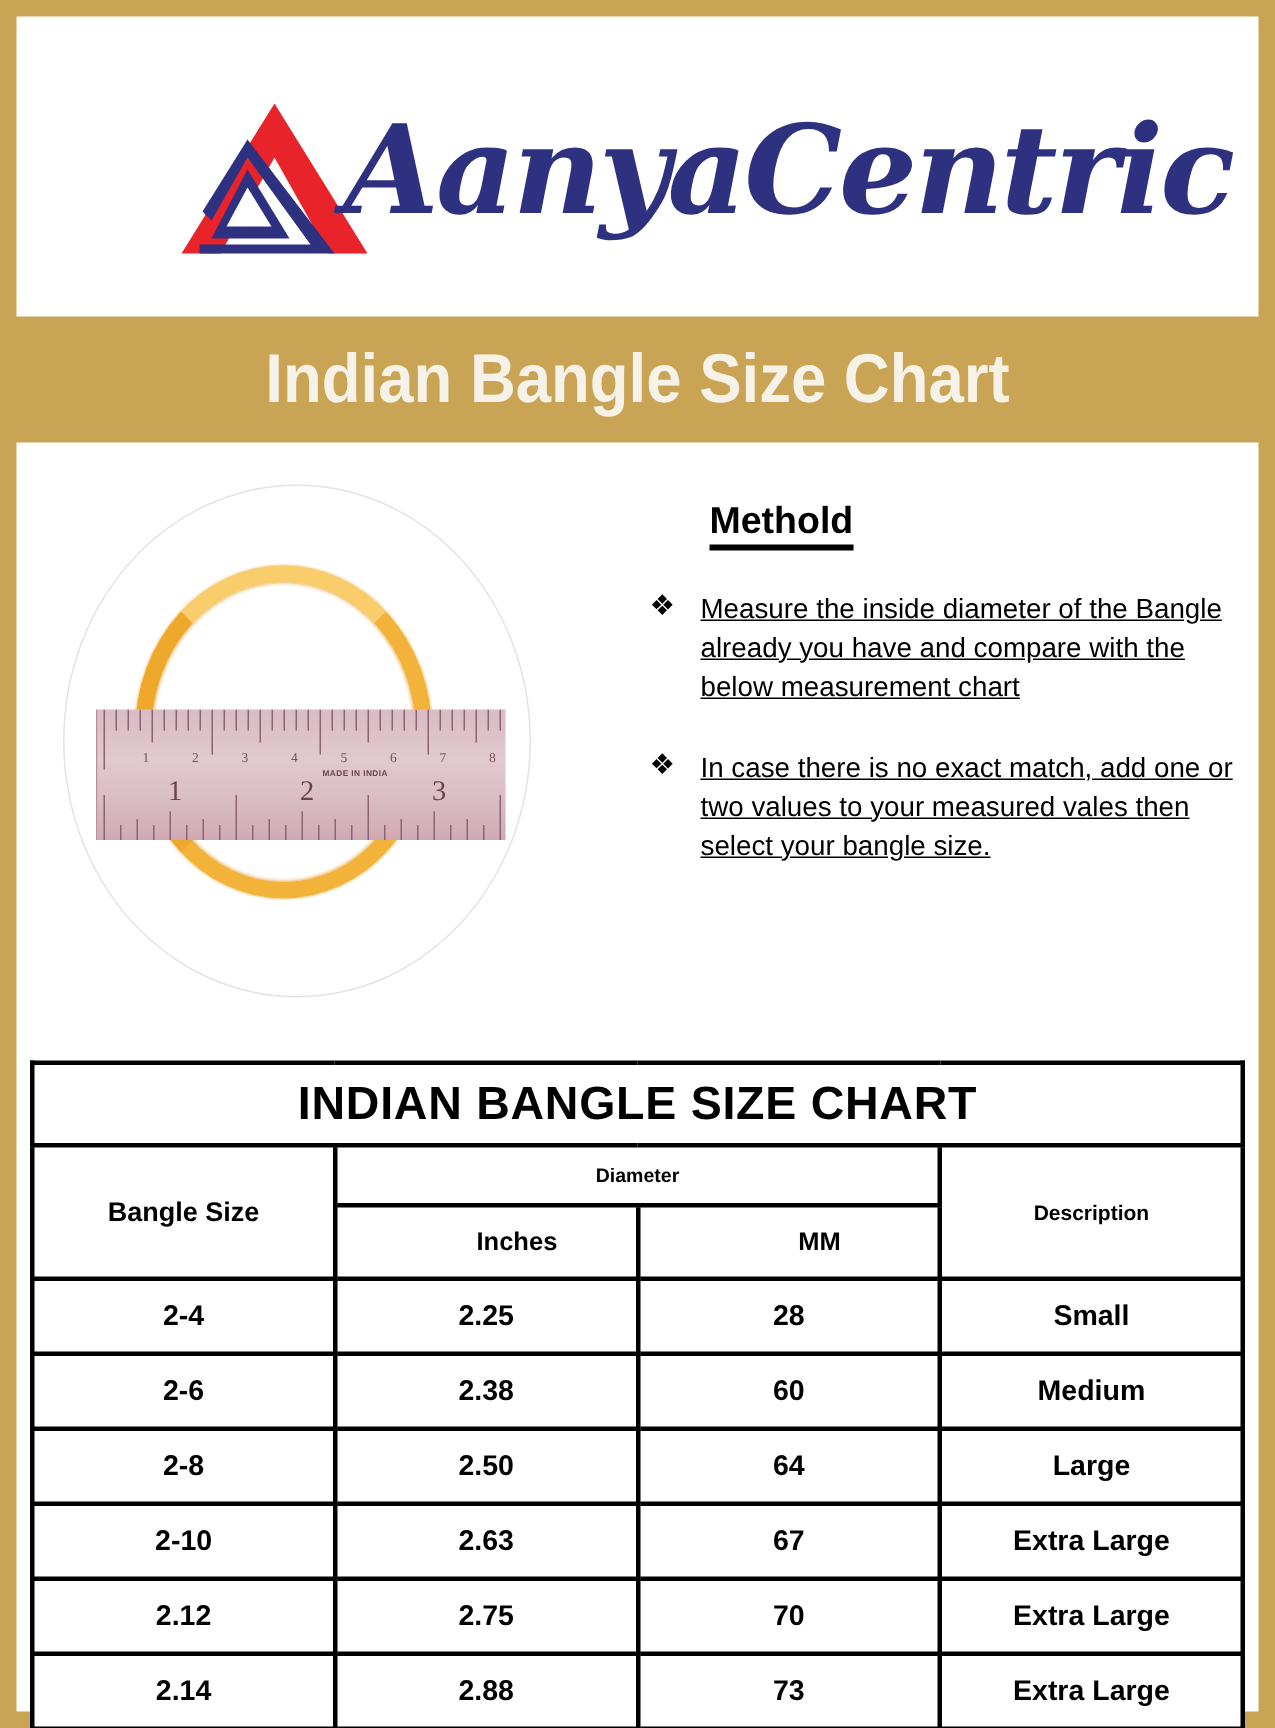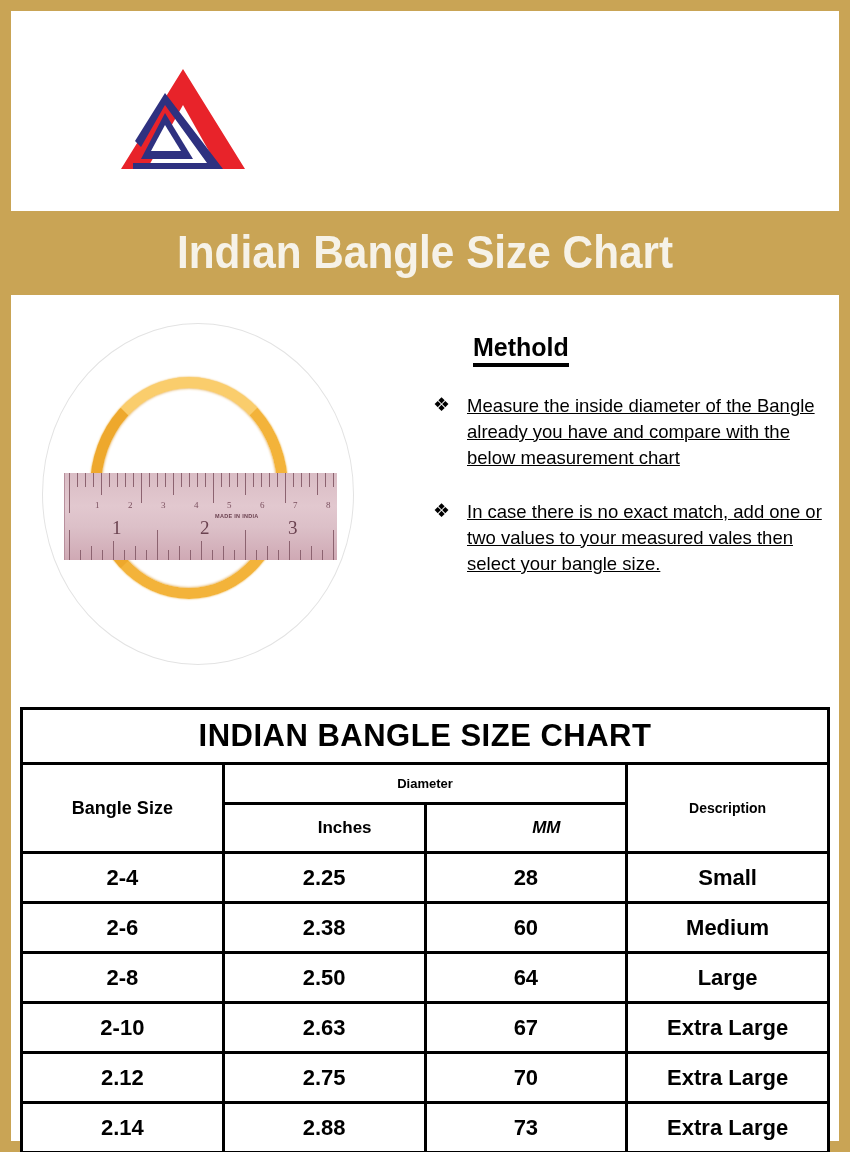--- a/index.html
+++ b/index.html
@@ -256,42 +256,43 @@
   }
   .tbl-title {
     font-size: 31px;
     height: 50px;
     letter-spacing: .5px;
   }
   .hdr-bangle { font-size: 18px; height: 44px; }
   .hdr-diameter { font-size: 13px; height: 35px; font-weight: normal; }
   .hdr-sub { font-size: 17px; height: 44px; padding-left: 42px; }
   .hdr-desc { font-size: 14px; }
-  .data-cell { font-size: 22px; height: 45px; }
+  .data-cell { font-size: 19px; height: 45px; }
   .col-size { width: 160px; }
   .col-inch { width: 140px; }
-  .col-mm { width: 157px; font-style: italic; }
+  .col-mm { width: 157px; }
 </style>
 </head>
 <body>
 
 <div class="page">
 
   <div class="logo-panel">
     <div class="logo-inner">
 
       <div class="logo-mark">
         <svg width="128" height="104" viewBox="0 0 128 104">
           <polygon points="64,2 126,102 100,102 64,38 28,102 2,102" fill="#e8232a"></polygon>
           <polygon points="46,26 104,102 14,102 14,96 88,96 46,38 22,80 16,74" fill="#2e3180"></polygon>
           <polygon points="46,46 74,92 22,92" fill="#2e3180"></polygon>
           <polygon points="46,58 62,84 32,84" fill="#ffffff"></polygon>
         </svg>
       </div>
 
+      <div class="logo-word">AanyaCentric</div>
     </div>
   </div>
 
   <div class="title-band">
     <div class="title-text">Indian Bangle Size Chart</div>
   </div>
 
   <div class="mid-panel">
 
     <div class="photo">

